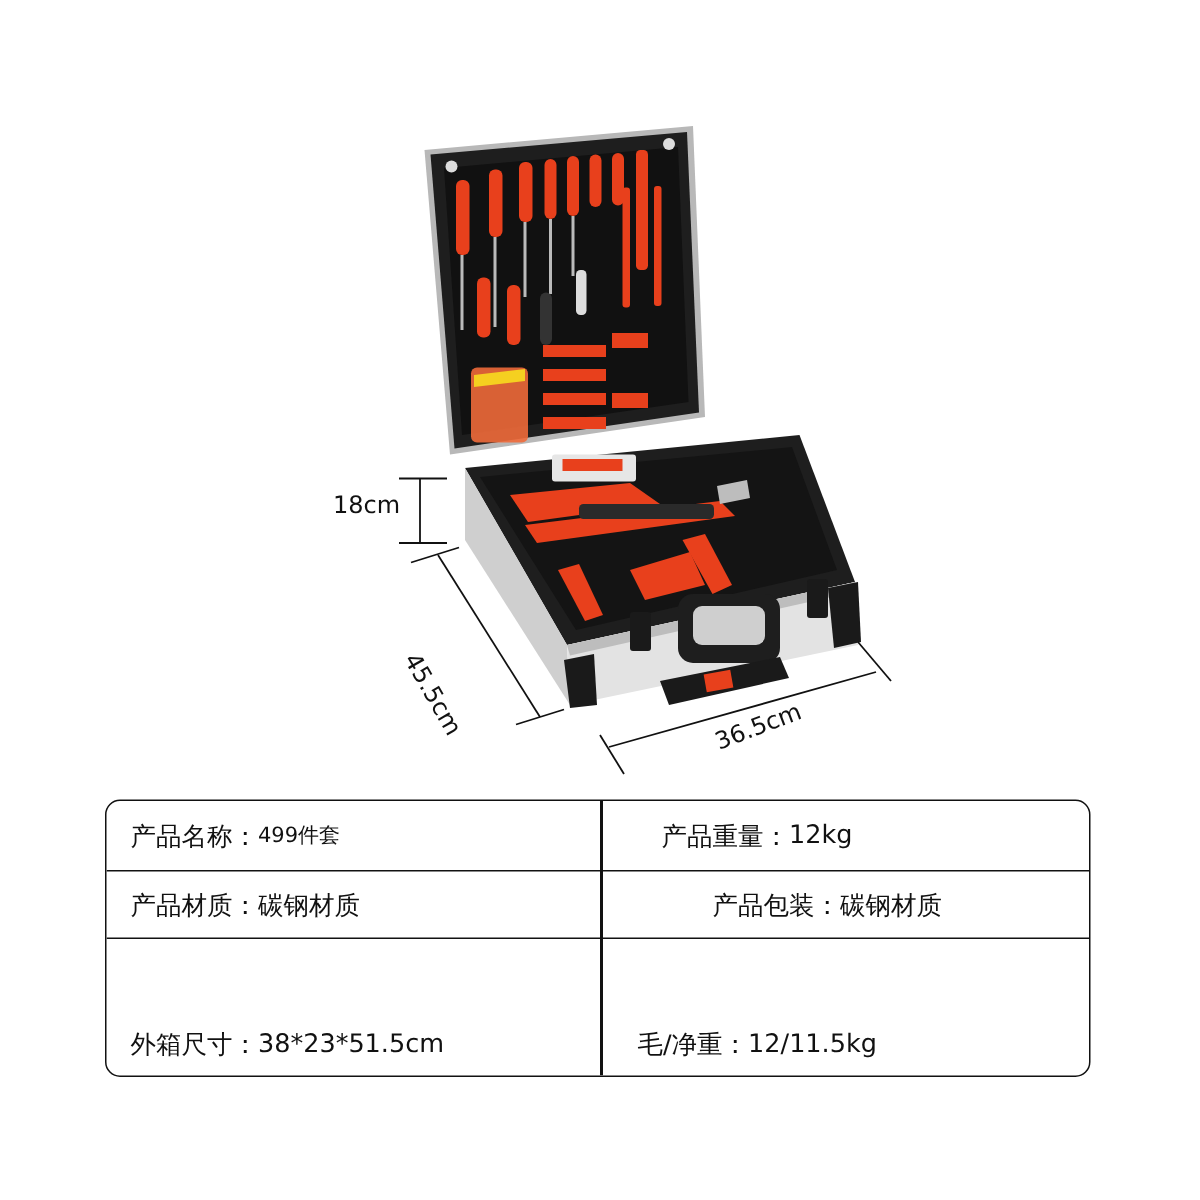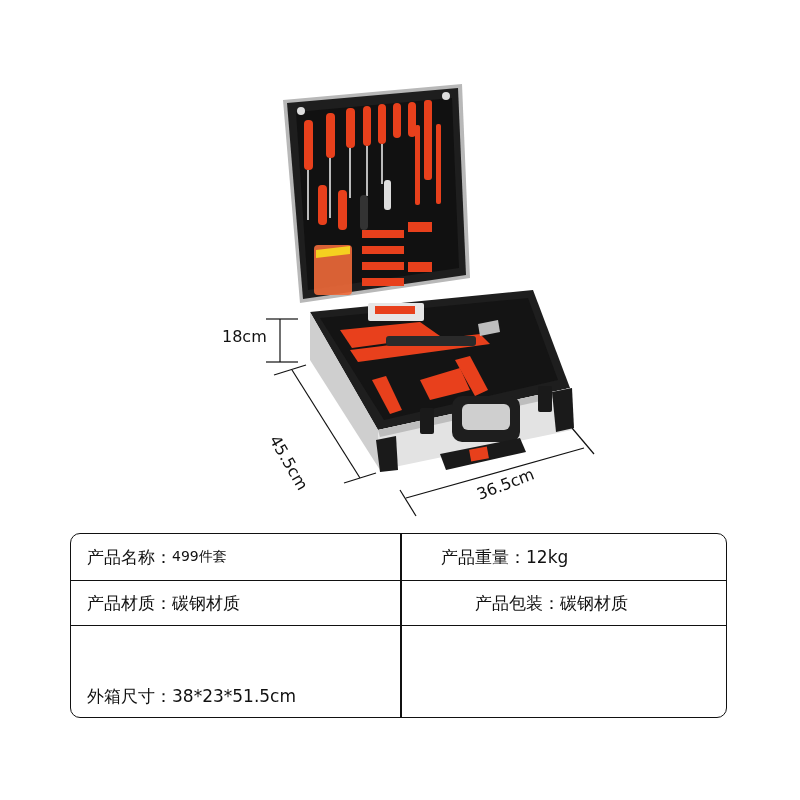--- a/index.html
+++ b/index.html
@@ -145,14 +145,18 @@
       <span class="value">碳钢材质</span>
     </div>
   </div>
 
 
   <div class="spec-row r3">
     <div class="cell cell-left">
       <span class="label">外箱尺寸：</span>
       <span class="value">38*23*51.5cm</span>
     </div>
+    <div class="cell cell-right">
+      <span class="label">毛/净重：</span>
+      <span class="value">12/11.5kg</span>
+    </div>
   </div>
 </div>
 
 </body></html>

